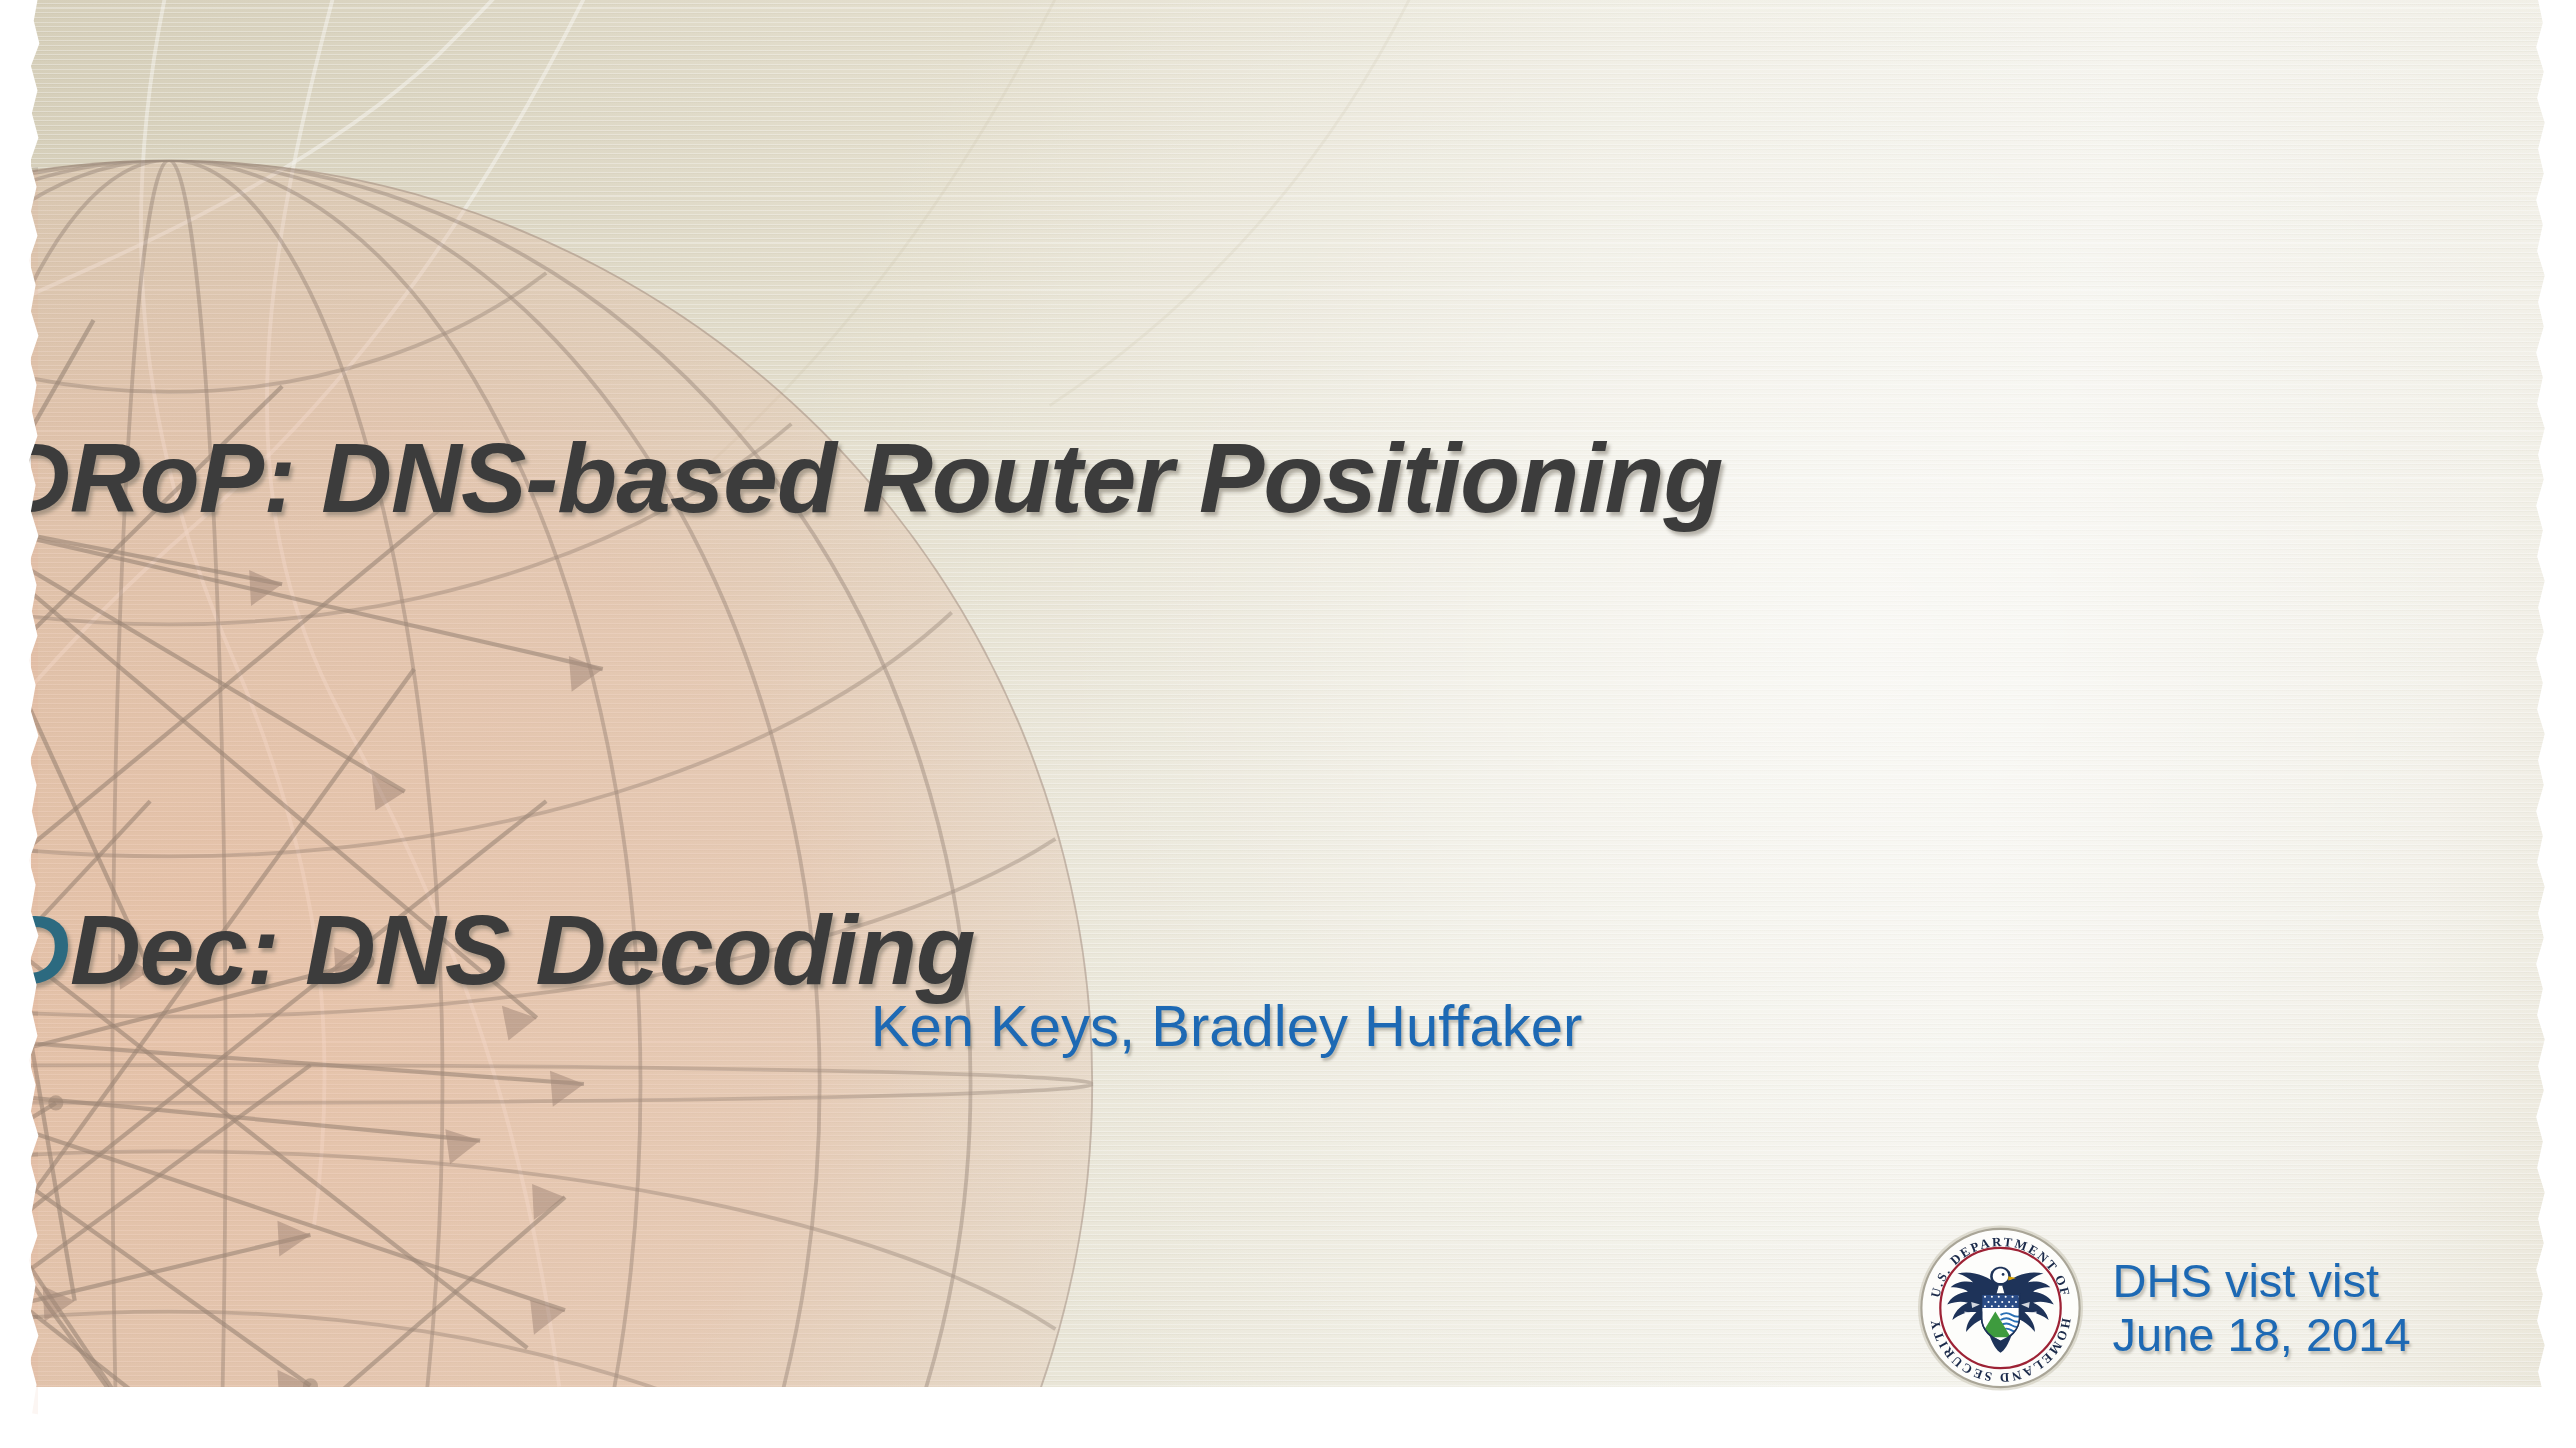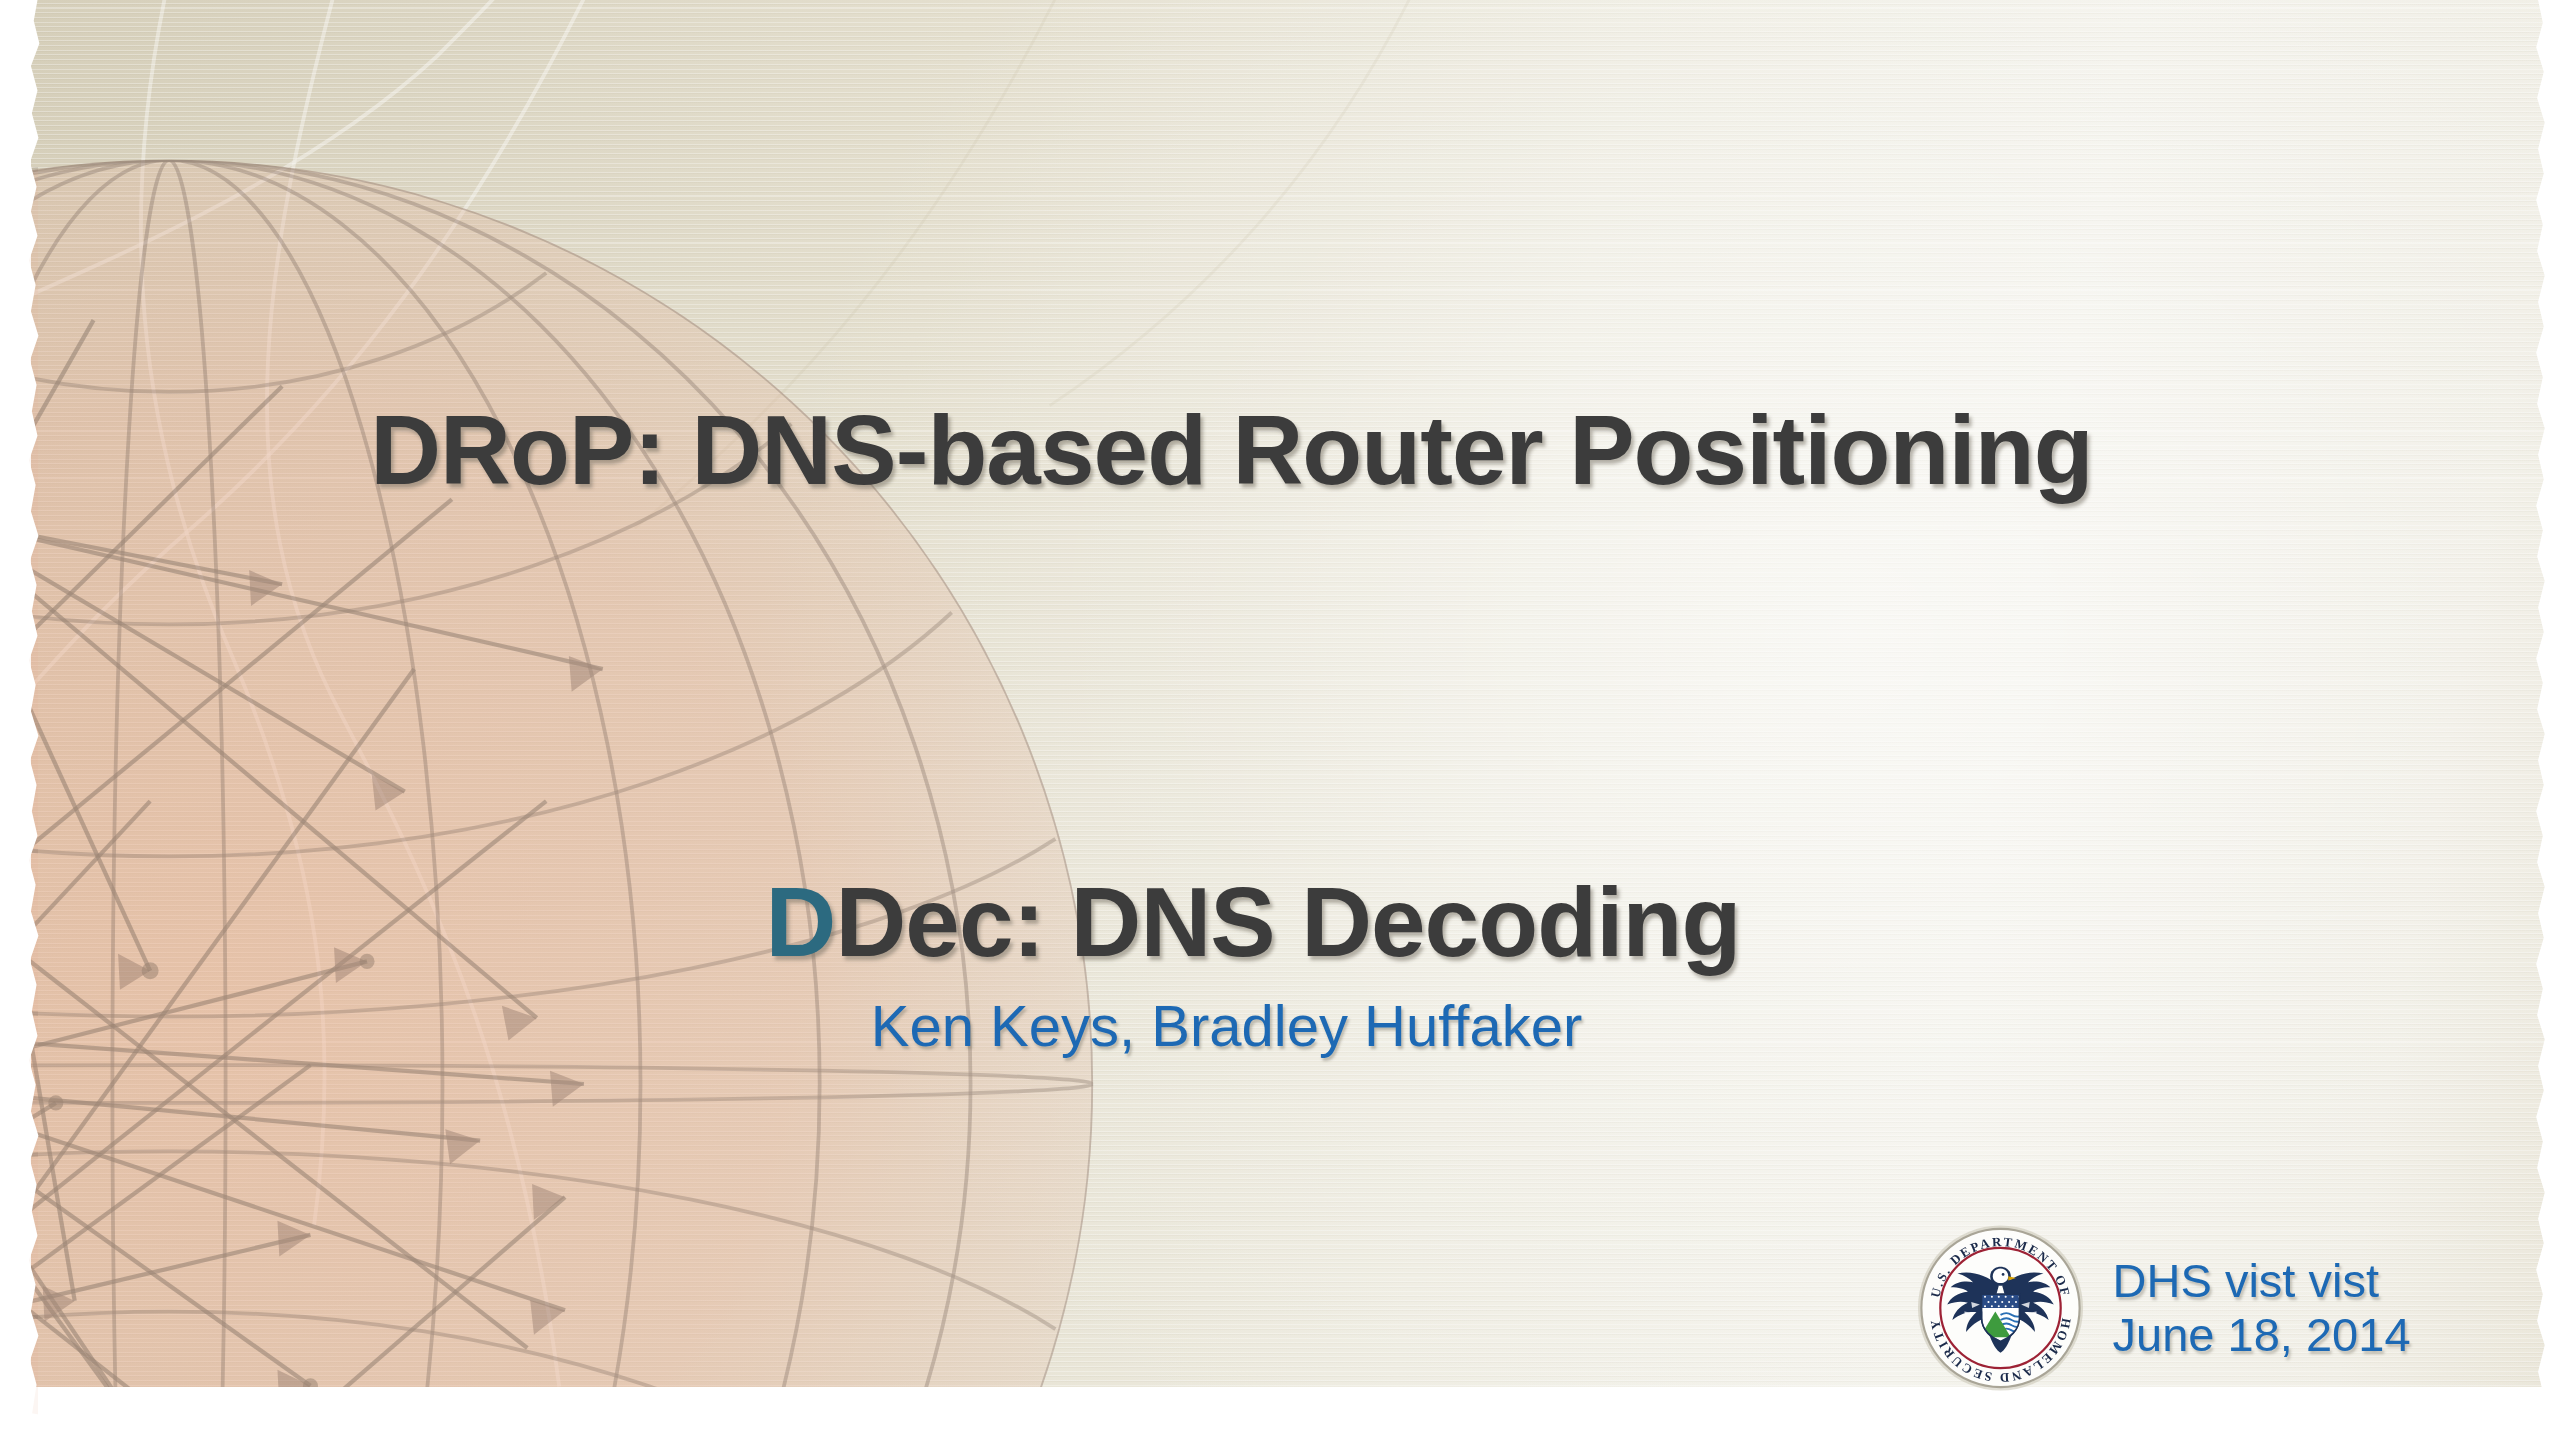--- a/index.html
+++ b/index.html
@@ -113,26 +113,28 @@
     top: 141px;
     width: 1886px;
     height: 1886px;
   }
 
   
   .txt { position: absolute; z-index: 20; white-space: nowrap; }
 
   .title-main {
     left: 0; right: 0;
-    text-align: center;
+    text-align: left;
     font-size: 98px;
     font-weight: bold;
+    font-style: italic;
     letter-spacing: -0.9px;
     color: #3c3c3c;
     text-shadow: 2.8px 3.8px 3.8px rgba(110,105,92,0.48);
+    margin-top: 28px;
   }
   #title-drop { top: 394px; padding-right: 113px; }
   #title-ddec { top: 866px; padding-right: 70px; }
 
   .ddec-d {
     color: #2c6a80;
   }
 
   .authors {
     left: 0; right: 0;

